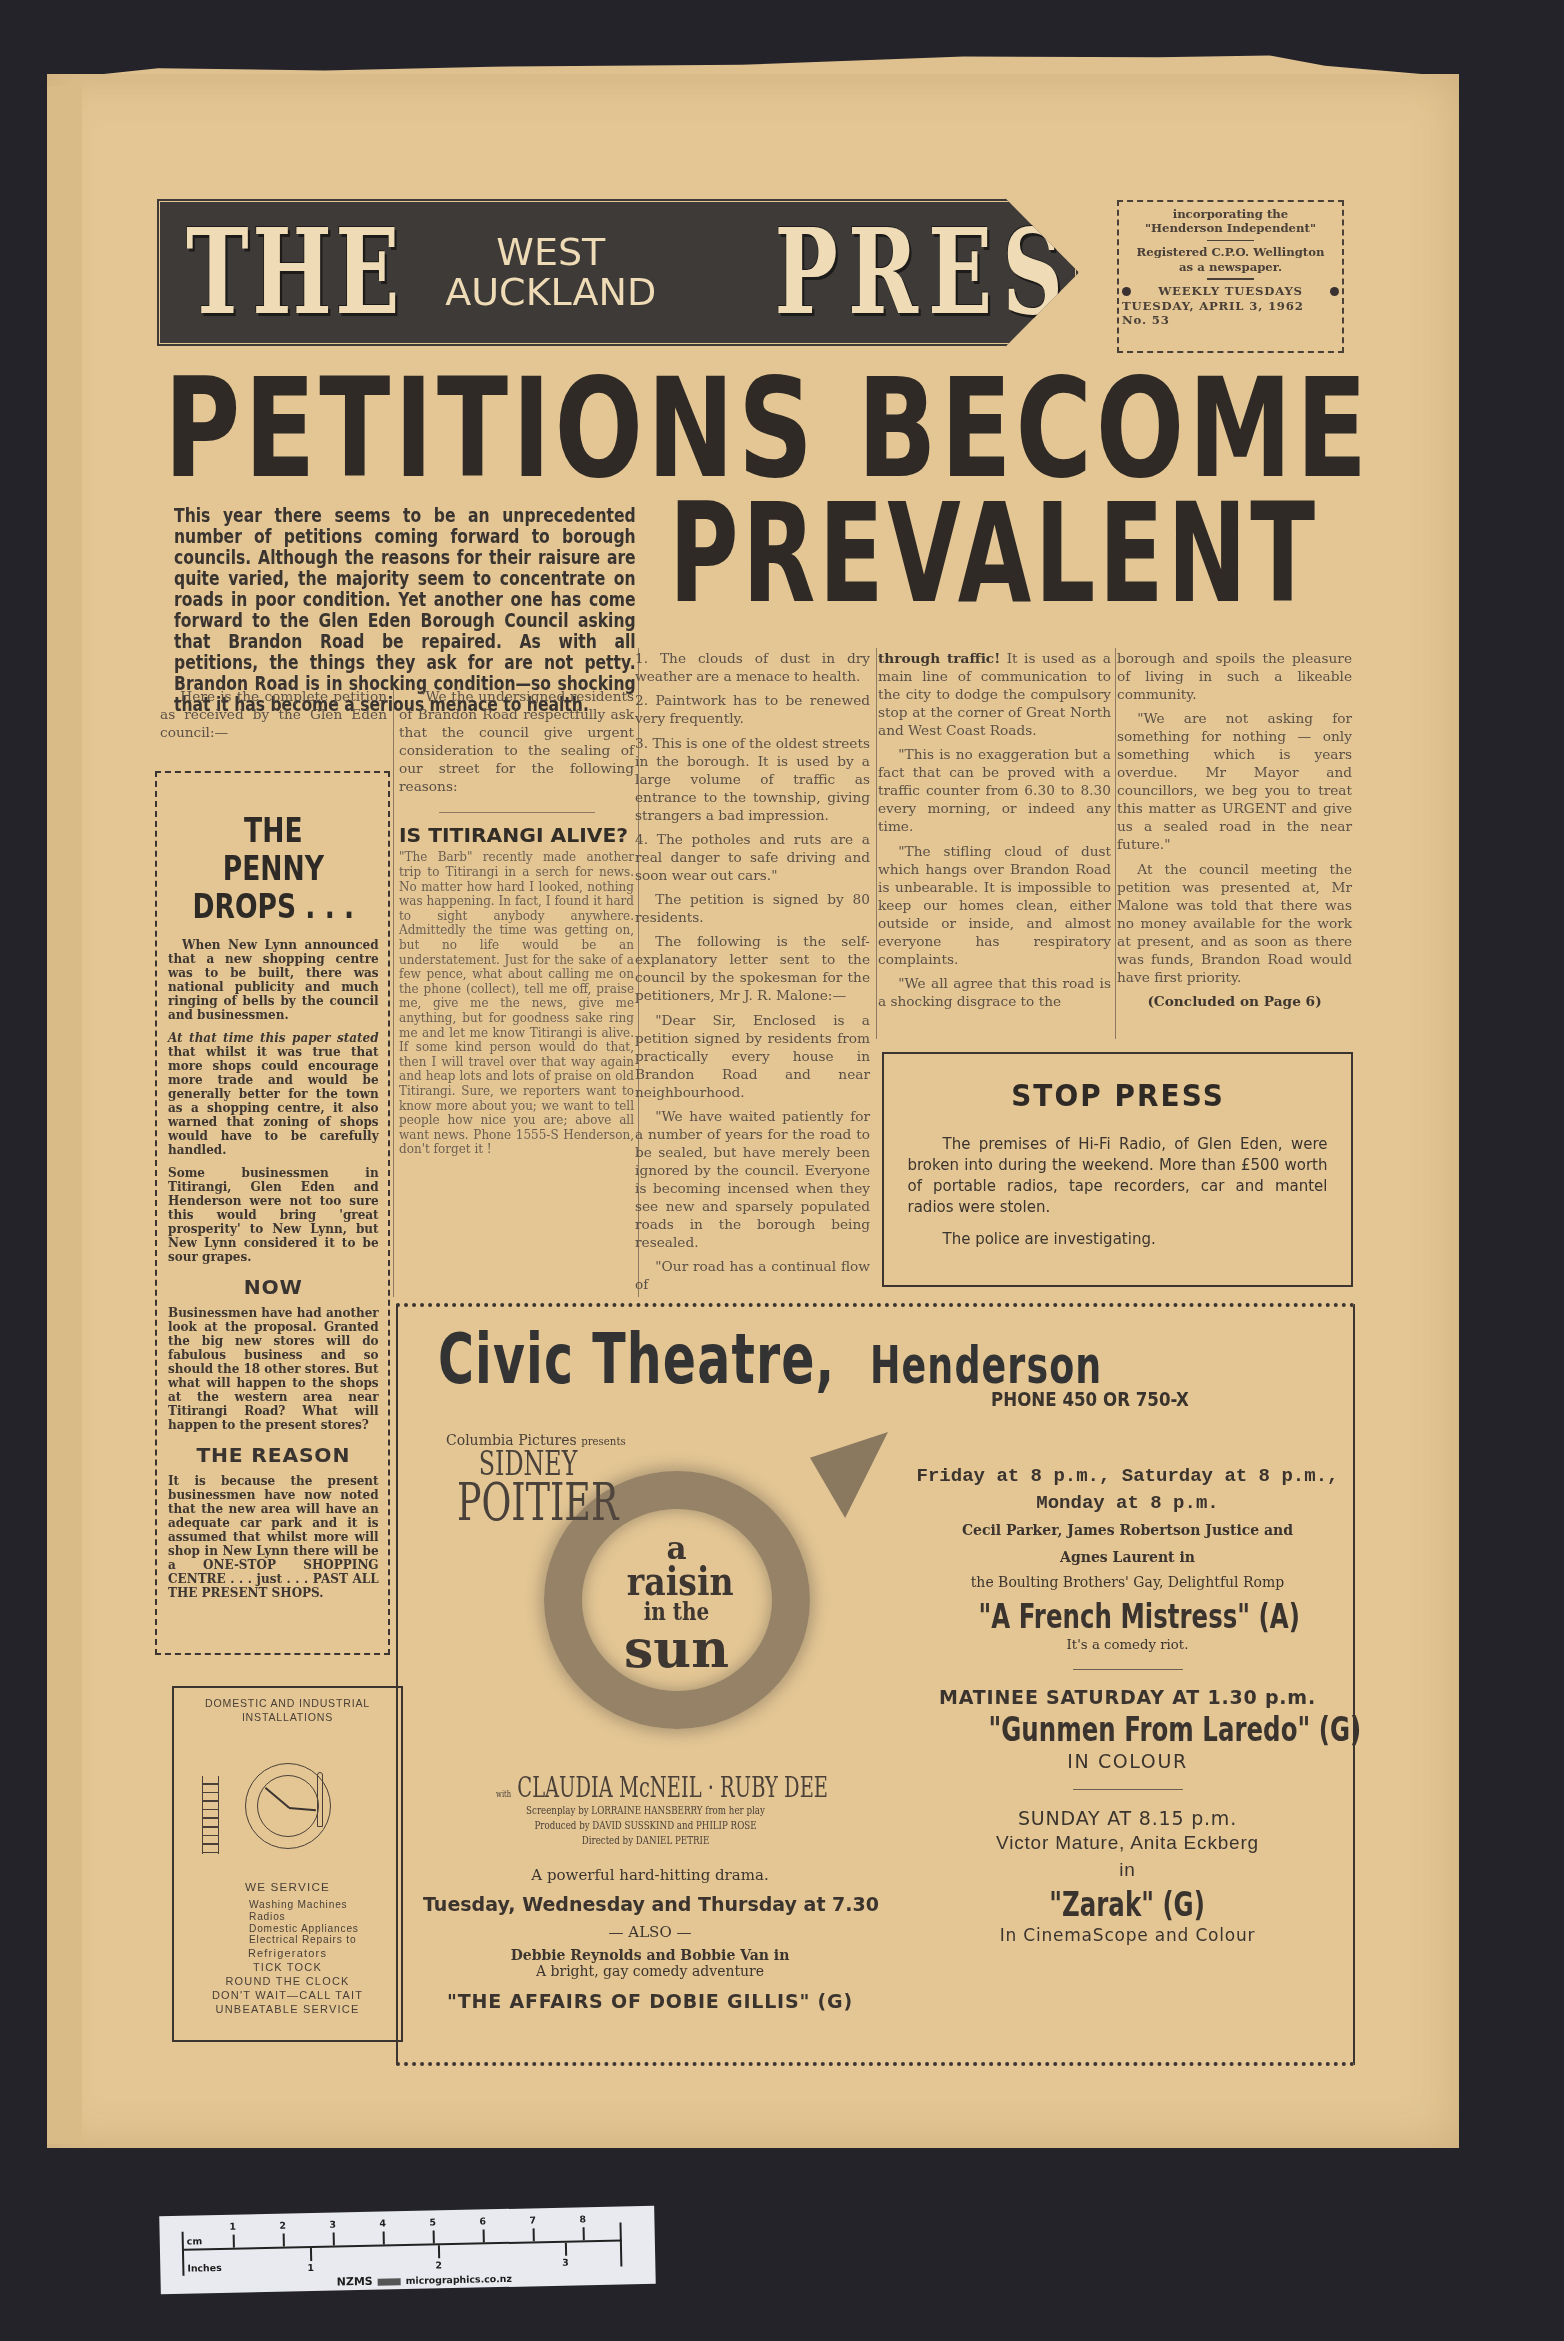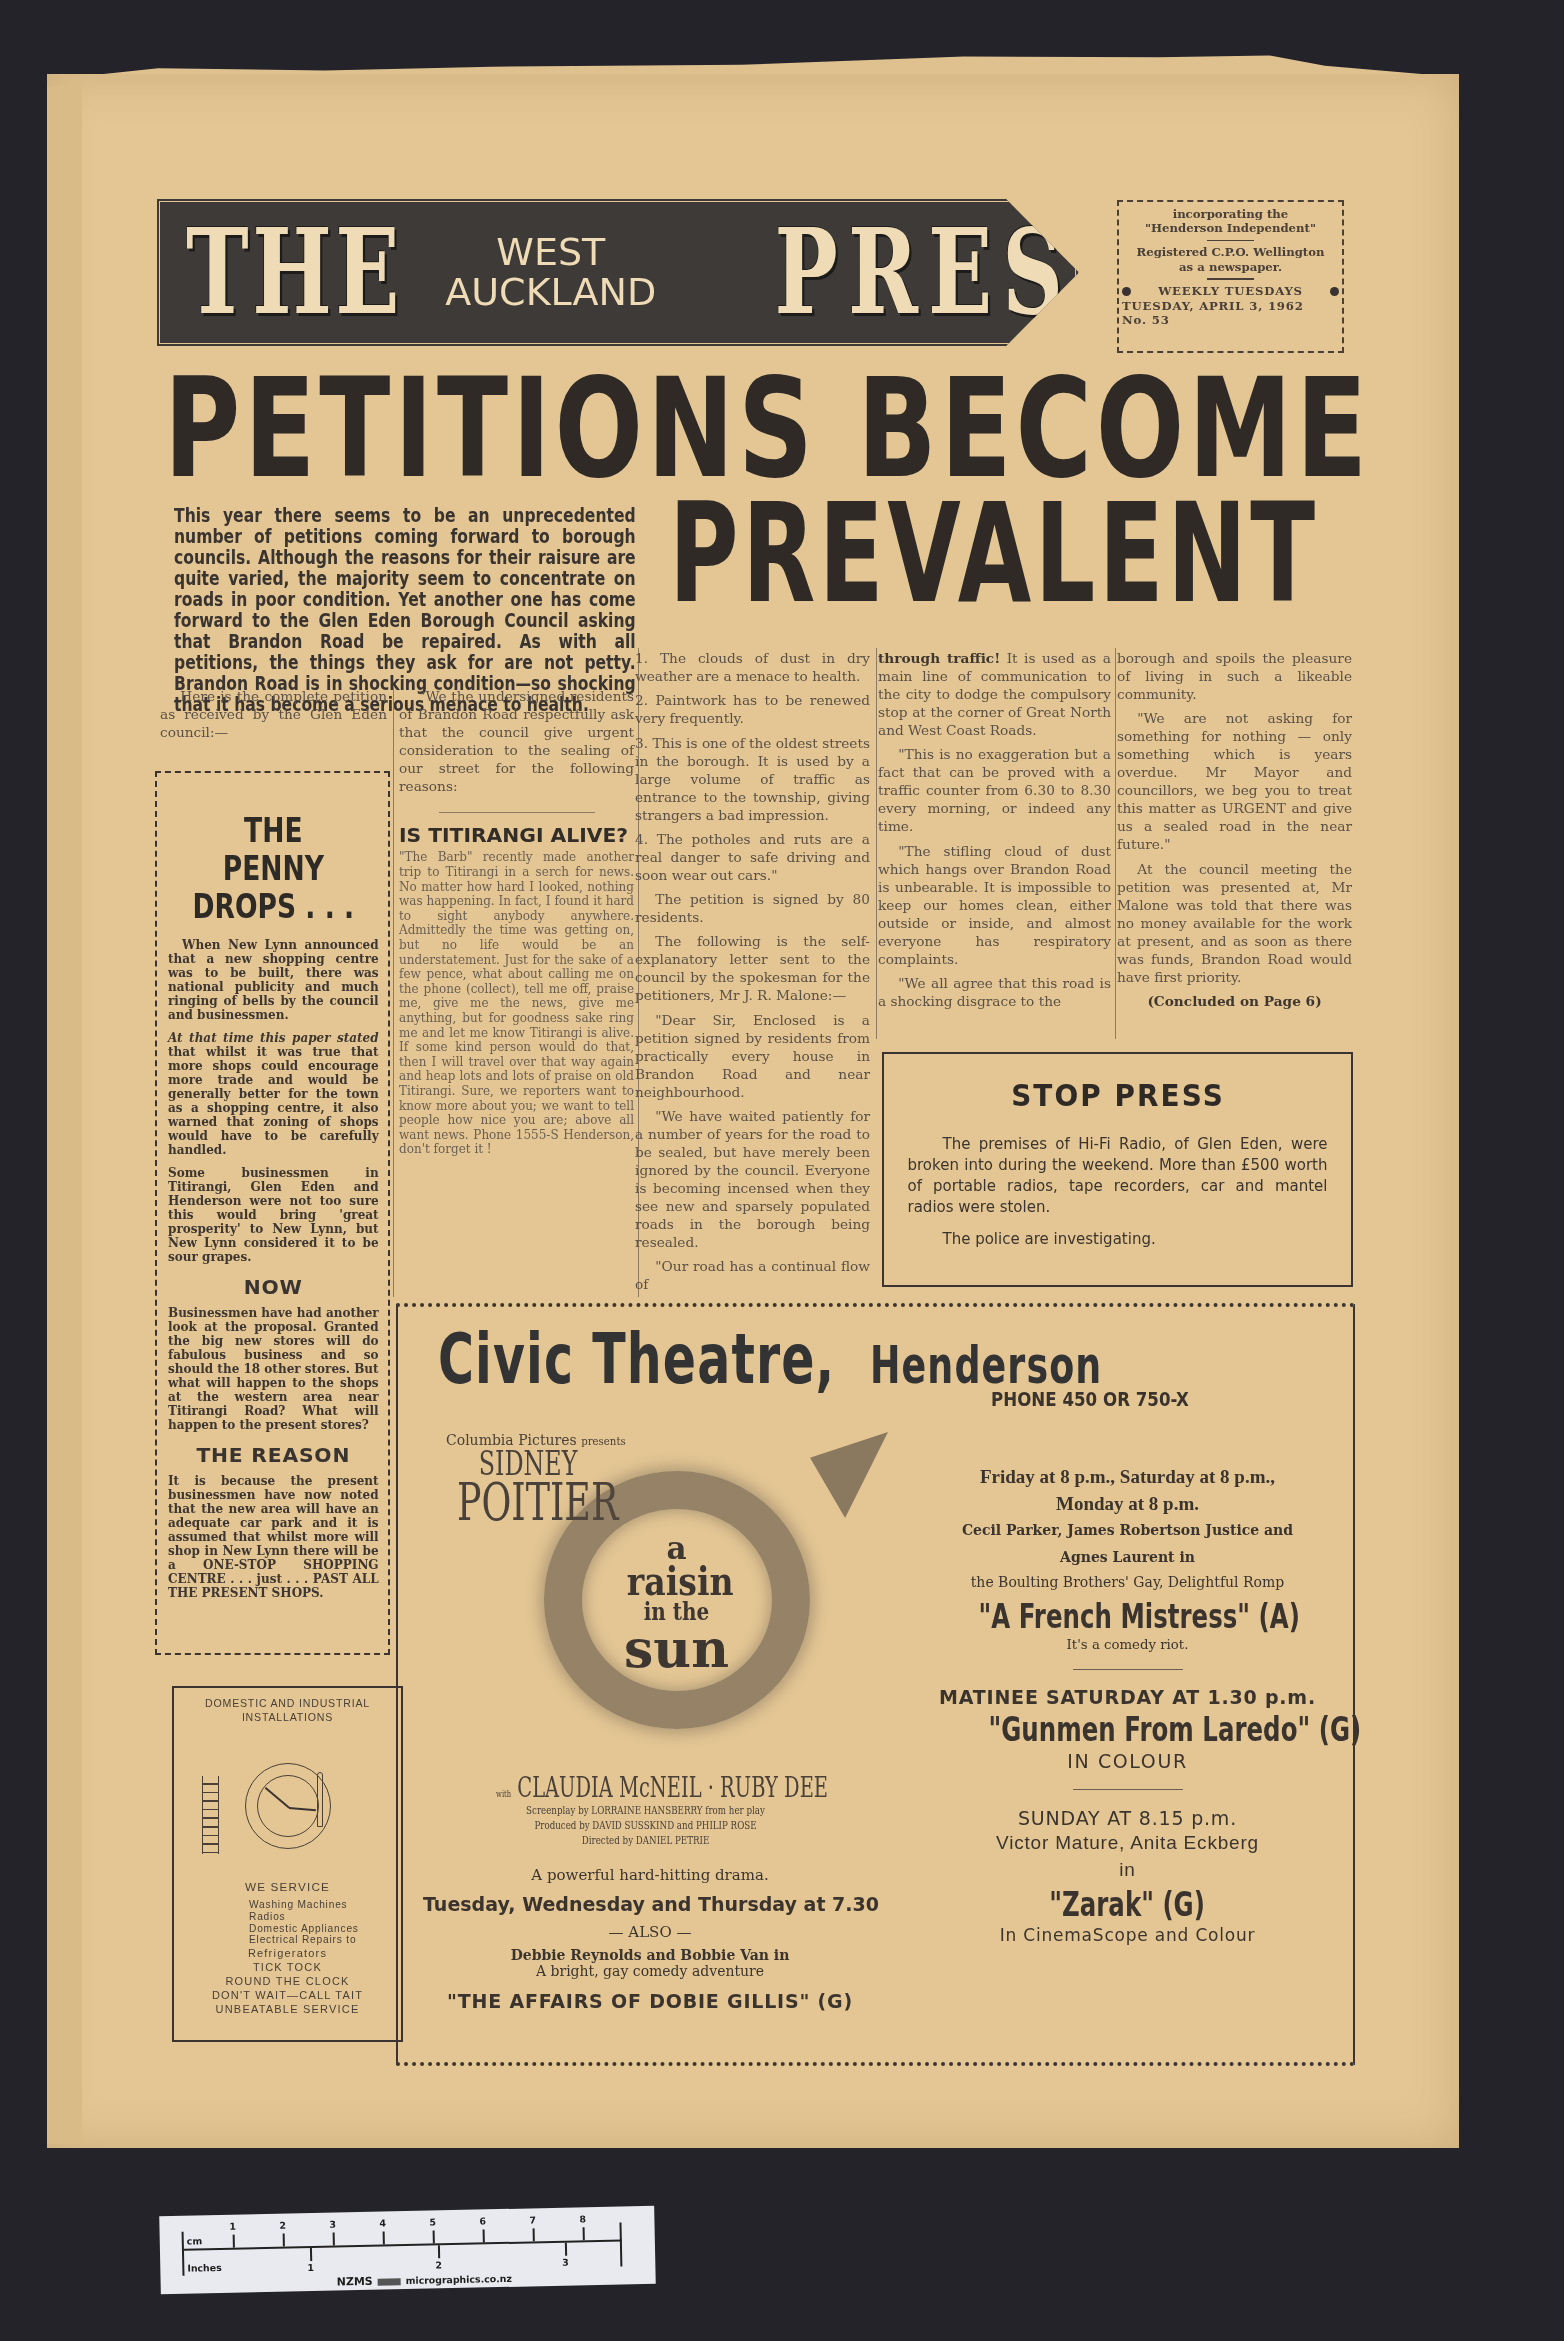--- a/index.html
+++ b/index.html
@@ -239,21 +239,21 @@
   .drama { font-family: "DejaVu Serif", serif; font-size: 15px; margin-bottom: 9.4px; }
   .tue { font-family: "DejaVu Sans", sans-serif; font-weight: bold; font-size: 19px; margin-bottom: 7.8px; white-space: nowrap;}
   .also { font-family: "DejaVu Serif", serif; font-size: 15px; margin-bottom: 6.3px; }
   .debbie { font-family: "DejaVu Serif", serif; font-weight: bold; font-size: 14px; }
   .bright { font-family: "DejaVu Serif", serif; font-size: 14px; margin-bottom: 11px; }
   .dobie { font-family: "DejaVu Sans", sans-serif; font-weight: bold; font-size: 19px; letter-spacing: 0.8px; white-space: nowrap; }
 
   .th-right {
     left: 916px; top: 1463px; width: 423px; text-align: center; color: #3b342e;
   }
-  .sched { font-family: Liberation Serif, serif; font-weight: bold; font-size: 19px; line-height: 27px; }
+  .sched { font-family: Liberation Mono, monospace; font-weight: bold; font-size: 19px; line-height: 27px; }
   .cast { font-family: "DejaVu Serif", serif; font-weight: bold; font-size: 14px; line-height: 27px; }
   .romp { font-family: "DejaVu Serif", serif; font-size: 14px; line-height: 23.5px; }
   .bigfilm {
     font-family: "DejaVu Sans", sans-serif; font-weight: bold; font-size: 34px; line-height: 42px;
     transform: scaleX(0.72); white-space: nowrap; display: inline-block;
   }
   .riot { font-family: "DejaVu Serif", serif; font-size: 13.3px; }
   .hr { width: 110px; height: 0.8px; background: #6a5e52; margin: 17px auto; }
   .matinee { font-family: "DejaVu Sans", sans-serif; font-weight: bold; font-size: 19px; letter-spacing: 0.8px; margin-top: 3.1px; }
   .colour { font-family: "DejaVu Sans", sans-serif; font-size: 19px; letter-spacing: 1.6px; }

